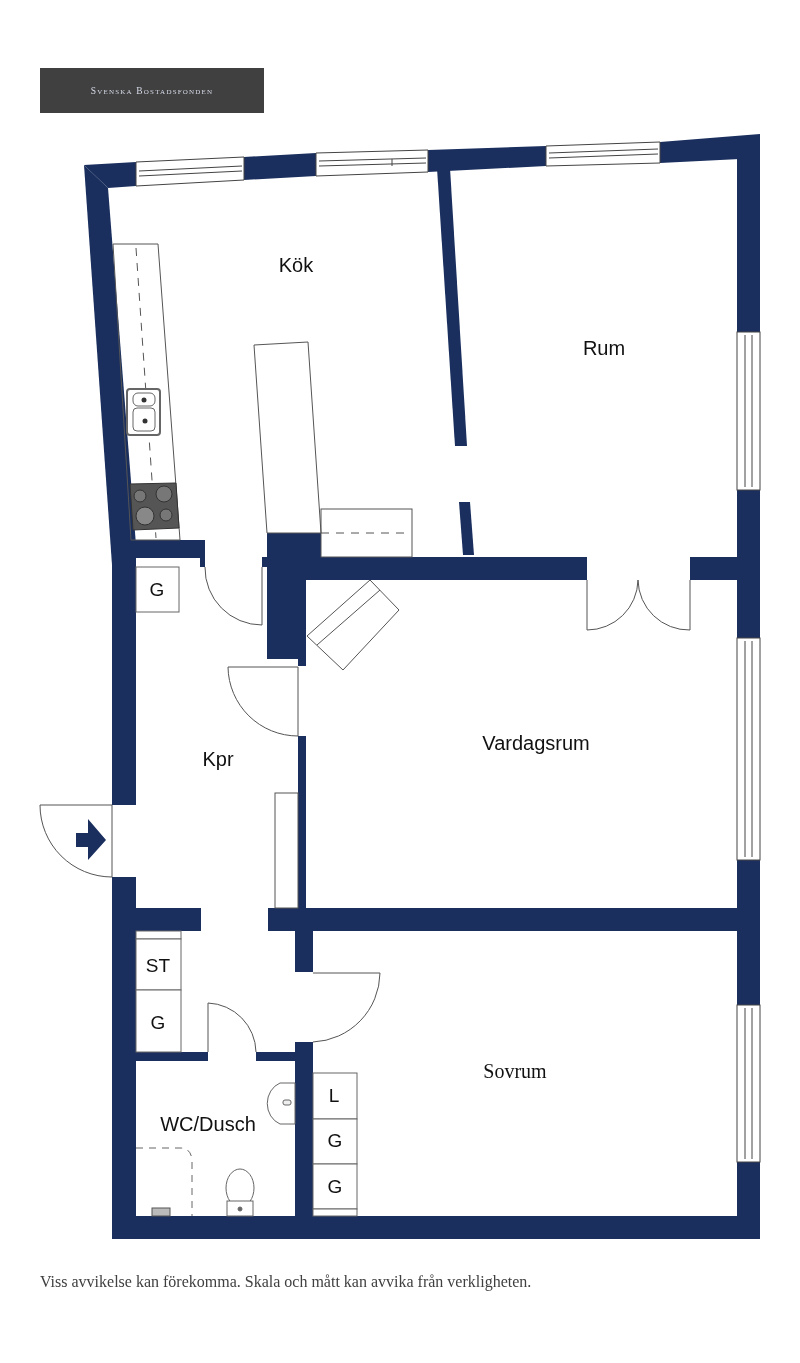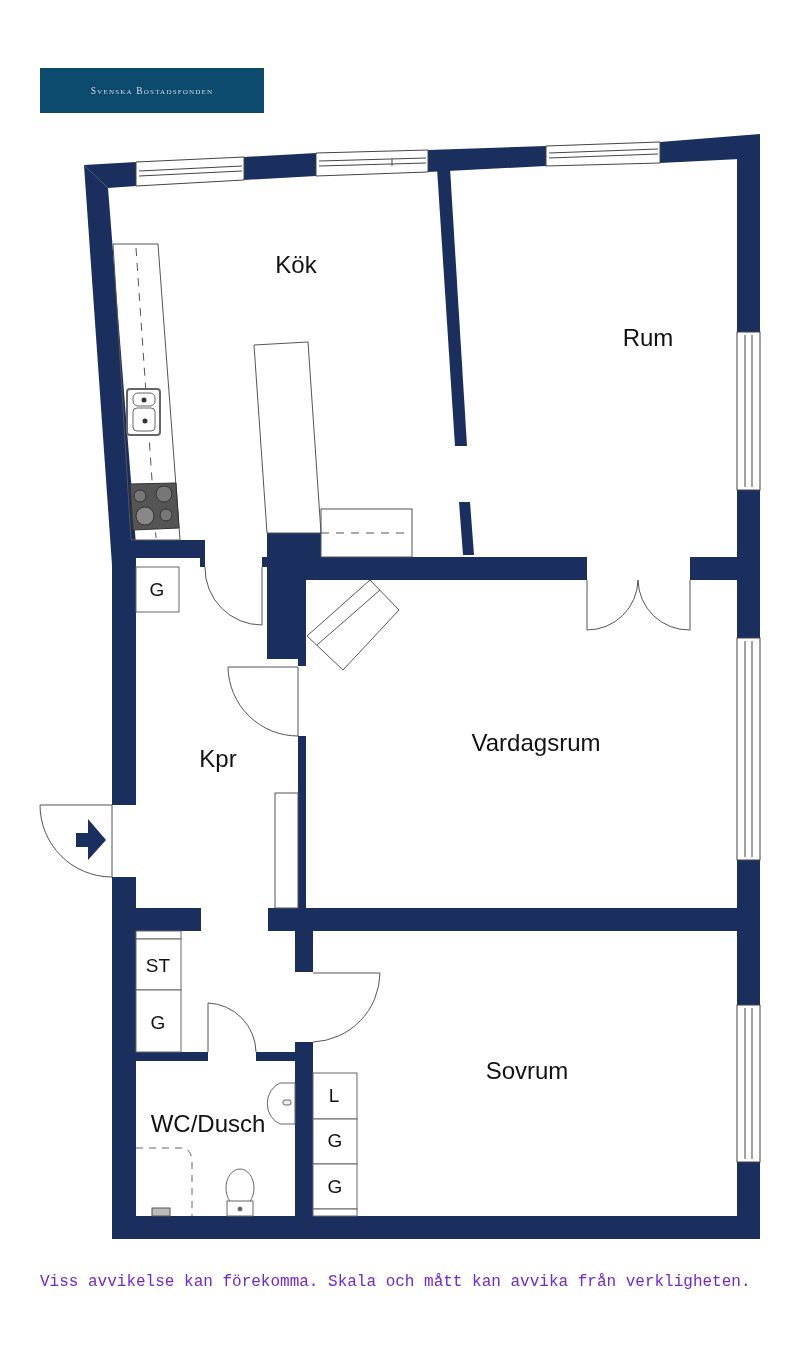--- a/index.html
+++ b/index.html
@@ -1,36 +1,36 @@
 <!DOCTYPE html>
 <html><head>
 <meta charset="utf-8">
 <style>
   html, body { margin: 0; padding: 0; background: #ffffff; }
   body { width: 800px; height: 1363px; position: relative; overflow: hidden; font-family: "Liberation Sans", sans-serif; }
   .brand {
     position: absolute; left: 40px; top: 68px; width: 224px; height: 45px;
-    background: #0c4a6e; display: flex; align-items: center; justify-content: center;
+    background: #404040; display: flex; align-items: center; justify-content: center;
   }
   .brand-text {
     color: #d6dbe8; font-family: "Liberation Serif", serif; font-size: 9.5px;
     letter-spacing: 1.2px; font-variant: small-caps; text-transform: none;
   }
   svg.plan { position: absolute; left: 0; top: 0; }
   .room-label {
-    position: absolute; font-family: "Liberation Sans", sans-serif; font-size: 24px;
+    position: absolute; font-family: "Liberation Sans", sans-serif; font-size: 20px;
     color: #111; white-space: nowrap; transform: translate(-50%, -50%);
   }
   .cab-label {
     position: absolute; font-family: "Liberation Sans", sans-serif; font-size: 19px;
     color: #111; transform: translate(-50%, -50%);
   }
   .disclaimer {
-    position: absolute; left: 40px; top: 1273px; font-size: 16px; color: #6d28d9;
-    font-family: Liberation Mono, monospace; white-space: nowrap;
+    position: absolute; left: 40px; top: 1273px; font-size: 16px; color: #404040;
+    font-family: Liberation Serif, serif; white-space: nowrap;
   }
 </style>
 </head>
 <body>
 
 <div class="brand">
   <span class="brand-text">Svenska Bostadsfonden</span>
 </div>
 
 <svg class="plan" width="800" height="1363" viewBox="0 0 800 1363">
@@ -162,24 +162,24 @@
     <g>
       <ellipse cx="240" cy="1188" rx="14" ry="19"></ellipse>
       <rect x="227" y="1201" width="26" height="15"></rect>
       <circle cx="240" cy="1209" r="2" fill="#666"></circle>
     </g>
     <rect x="152" y="1208" width="18" height="8" fill="#bbb" stroke="#555"></rect>
   </g>
 </svg>
 
 <div class="room-label" style="left:296px;top:265px;">Kök</div>
-<div class="room-label" style="left:604px;top:338px;margin-left:44px;">Rum</div>
+<div class="room-label" style="left:604px;top:348px;">Rum</div>
 <div class="room-label" style="left:218px;top:759px;">Kpr</div>
 <div class="room-label" style="left:536px;top:743px;">Vardagsrum</div>
-<div class="room-label" style="left:527px;top:1071px;">Sovrum</div>
+<div class="room-label" style="left:515px;top:1071px;font-family:Liberation Serif, serif;">Sovrum</div>
 <div class="room-label" style="left:208px;top:1124px;">WC/Dusch</div>
 
 <div class="cab-label" style="left:157px;top:590px;">G</div>
 <div class="cab-label" style="left:158px;top:966px;">ST</div>
 <div class="cab-label" style="left:158px;top:1023px;">G</div>
 <div class="cab-label" style="left:334px;top:1096px;">L</div>
 <div class="cab-label" style="left:335px;top:1141px;">G</div>
 <div class="cab-label" style="left:335px;top:1187px;">G</div>
 
 <div class="disclaimer">Viss avvikelse kan förekomma. Skala och mått kan avvika från verkligheten.</div>

